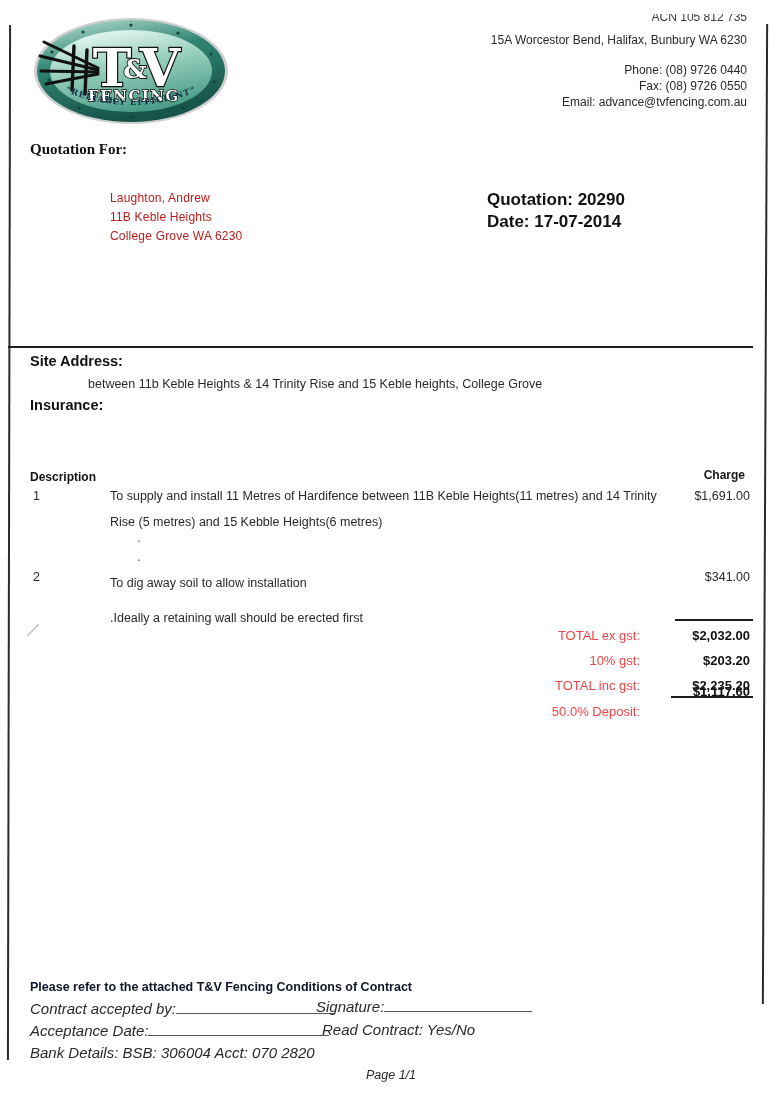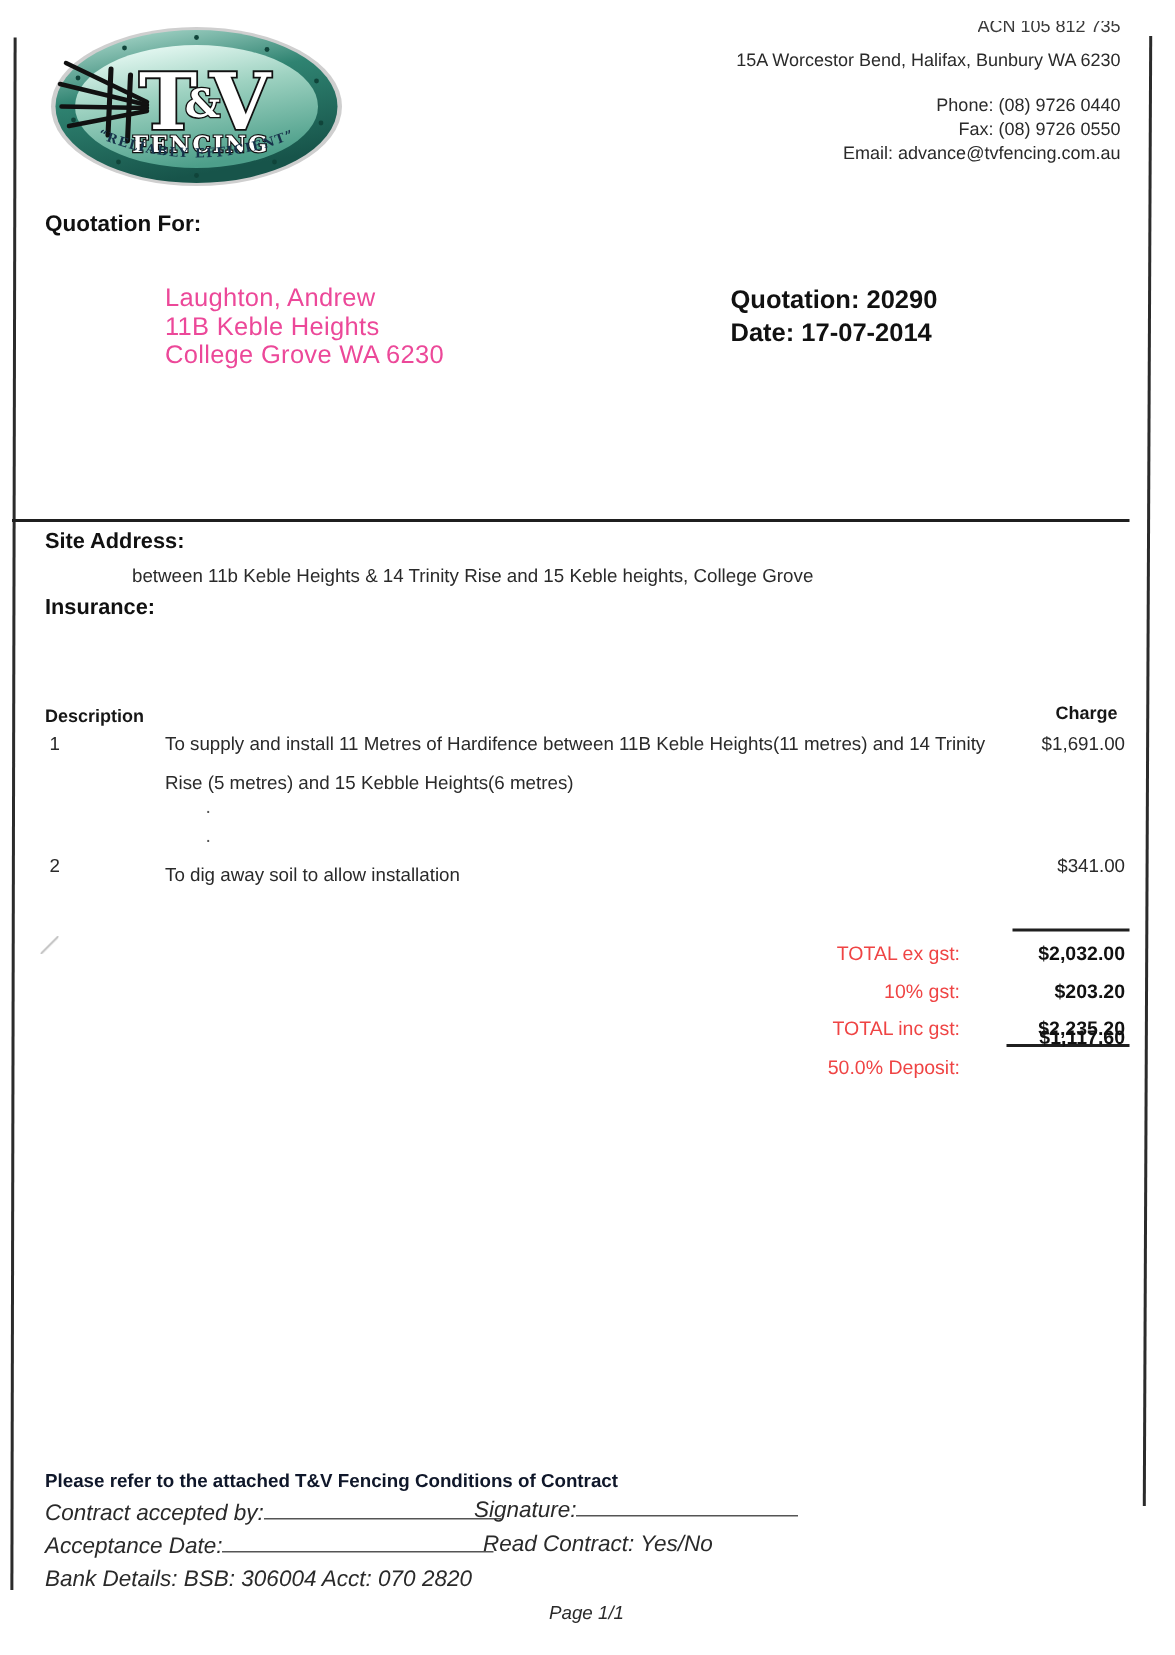--- a/index.html
+++ b/index.html
@@ -12,22 +12,22 @@
   .abs { position:absolute; }
   
   .vline { position:absolute; width:2px; background:#2b2b2b; }
   .vline-left  { left:8px;  top:25px; height:1035px; transform:rotate(0.12deg); }
   .vline-right { left:764px; top:24px; height:980px; transform:rotate(0.25deg); }
   
   .hdr-right { right:36px; text-align:right; font-size:12px; color:#2a2a2a; line-height:16px; }
   .acn-clip { position:absolute; right:36px; top:14px; height:11px; overflow:hidden; }
   .acn-clip span { display:block; font-size:12px; color:#3a3a3a; transform:translateY(-4px); }
   
-  .q-for { left:30px; top:141px; font-size:15px; font-weight:bold; color:#111; }
-  .customer { left:110px; top:189px; font-size:17px; line-height:19px; color:#ec4899; letter-spacing:0.2px; }
+  .q-for { left:30px; top:141px; font-size:15px; font-weight:bold; color:#111;font-family:Liberation Serif, serif; }
+  .customer { left:110px; top:189px; font-size:12px; line-height:19px; color:#b91c1c; letter-spacing:0.2px; }
   .q-num { left:487px; top:189px; font-size:17px; line-height:22px; font-weight:bold; color:#111; }
   
   .rule { position:absolute; background:#1f1f1f; }
   .site-label { left:30px; top:353px; font-size:14.5px; font-weight:bold; color:#111; }
   .site-value { left:88px; top:377px; font-size:12.5px; color:#2a2a2a; }
   .insurance-label { left:30px; top:397px; font-size:14.5px; font-weight:bold; color:#111; }
   
   .th { font-size:12px; font-weight:bold; color:#161616; }
   .item-no { left:33px; font-size:12.5px; color:#2a2a2a; }
   .item-desc { left:110px; width:565px; font-size:12.5px; line-height:26px; color:#2a2a2a; }
@@ -136,20 +136,21 @@
   <div class="abs item-desc" style="top:483px;">To supply and install 11 Metres of Hardifence between 11B Keble Heights(11 metres) and 14 Trinity Rise (5 metres) and 15 Kebble Heights(6 metres)</div>
   <div class="abs charge" style="top:489px;">$1,691.00</div>
 
   <div class="abs dot" style="top:530px;">.</div>
   <div class="abs dot" style="top:549px;">.</div>
 
   <div class="abs item-no" style="top:570px;">2</div>
   <div class="abs item-desc" style="top:570px;">To dig away soil to allow installation</div>
   <div class="abs charge" style="top:570px;">$341.00</div>
 
+  <div class="abs item-desc" style="top:605px;">.Ideally a retaining wall should be erected first</div>
 
   <div class="artifact abs"></div>
 
   <div class="rule" style="right:30px; top:619px; width:78px; height:1.5px;"></div>
   <div class="abs tot-label" style="top:628px;">TOTAL ex gst:</div>
   <div class="abs tot-value" style="top:628px;">$2,032.00</div>
   <div class="abs tot-label" style="top:653px;">10% gst:</div>
   <div class="abs tot-value" style="top:653px;">$203.20</div>
   <div class="abs tot-label" style="top:678px;">TOTAL inc gst:</div>
   <div class="abs tot-value" style="top:678px;">$2,235.20</div>

